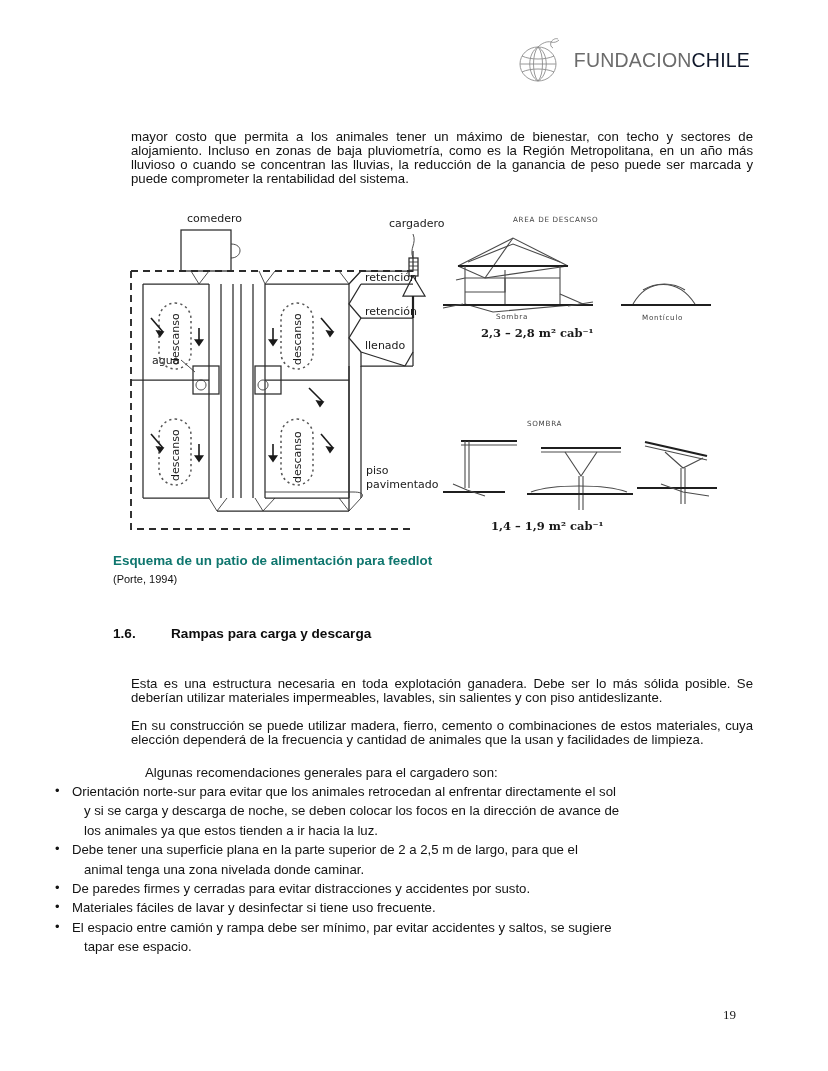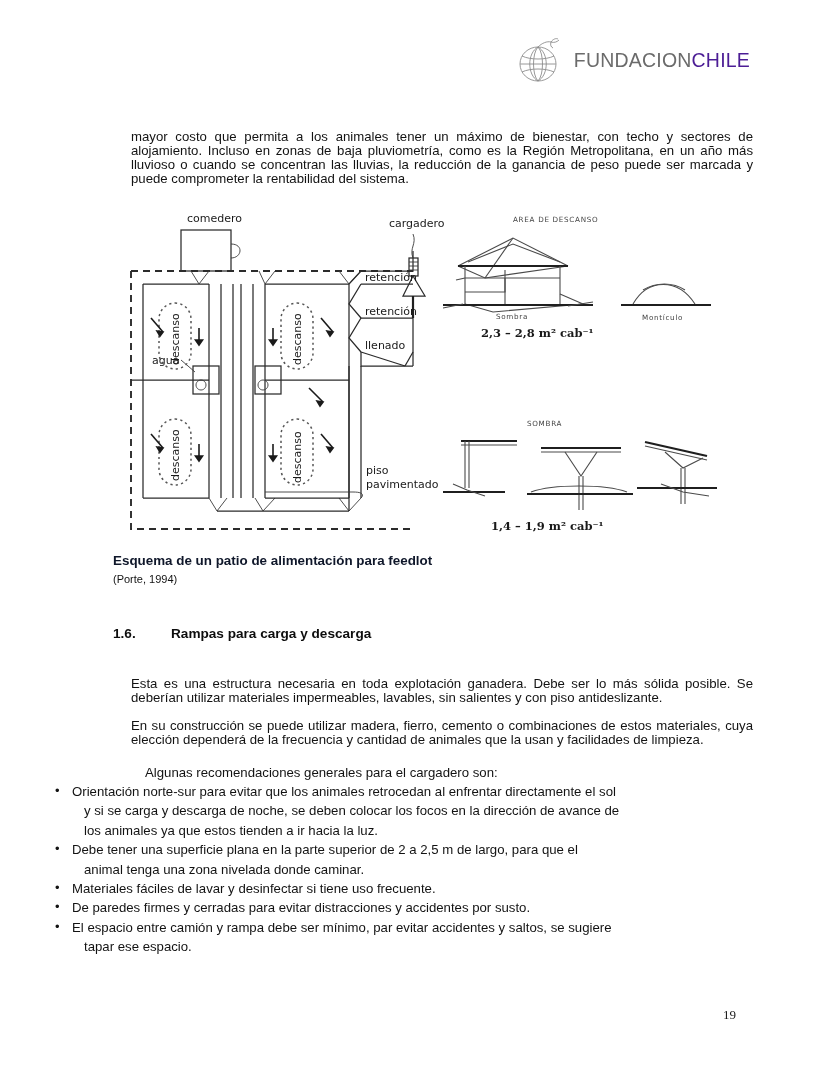--- a/index.html
+++ b/index.html
@@ -37,21 +37,21 @@
     display: block;
   }
   .logo-text {
     font-size: 19.5px;
     letter-spacing: 0.2px;
     font-weight: 400;
     line-height: 1;
     white-space: nowrap;
   }
   .logo-text .t1 { color: #6b6b6b; }
-  .logo-text .t2 { color: #4c1d95; }
+  .logo-text .t2 { color: #0f172a; }
 
   
   .content {
     position: absolute;
     left: 113px;
     top: 0;
     width: 622px;
   }
   p.body {
     margin: 18px;
@@ -69,21 +69,21 @@
     position: absolute;
     top: 552px;
     left: 0;
     width: 500px;
   }
   .fig-caption .ttl {
     display: block;
     font-size: 13.4px;
     font-weight: bold;
     line-height: 18px;
-    color: #0f172a;
+    color: #0f766e;
   }
   .fig-caption .src {
     display: block;
     font-size: 11px;
     line-height: 18px;
     color: #131313;
   }
 
   .section-head {
     position: absolute;
@@ -202,24 +202,24 @@
     <li class="justified">
       <span class="hang">Orientación norte-sur para evitar que los animales retrocedan al enfrentar directamente el sol</span>
       <span class="cont">y si se carga y descarga de noche, se deben colocar los focos en la dirección de avance de</span>
       <span class="cont">los animales ya que estos tienden a ir hacia la luz.</span>
     </li>
     <li class="justified">
       <span class="hang">Debe tener una superficie plana en la parte superior de 2 a 2,5 m de largo, para que el</span>
       <span class="cont">animal tenga una zona nivelada donde caminar.</span>
     </li>
     <li>
-      <span class="hang">Materiales fáciles de lavar y desinfectar si tiene uso frecuente.</span>
+      <span class="hang">De paredes firmes y cerradas para evitar distracciones y accidentes por susto.</span>
     </li>
     <li>
-      <span class="hang">De paredes firmes y cerradas para evitar distracciones y accidentes por susto.</span>
+      <span class="hang">Materiales fáciles de lavar y desinfectar si tiene uso frecuente.</span>
     </li>
     <li>
       <span class="hang">El espacio entre camión y rampa debe ser mínimo, par evitar accidentes y saltos, se sugiere</span>
       <span class="cont">tapar ese espacio.</span>
     </li>
   </ul>
 
   <div class="page-number">19</div>
 
   <div class="figure">

